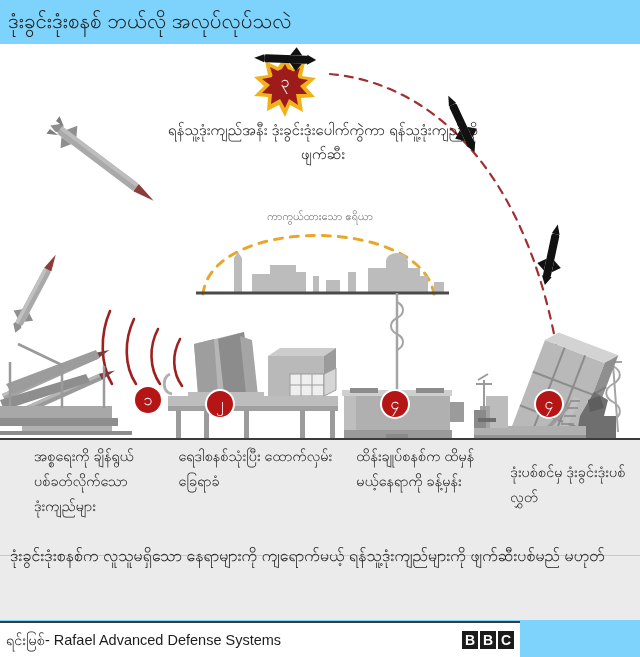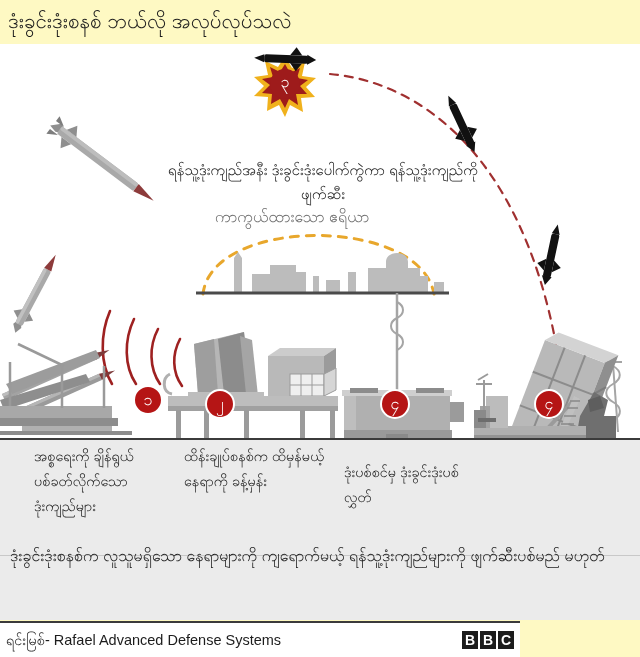--- a/index.html
+++ b/index.html
@@ -12,21 +12,21 @@
     height: 657px;
     font-family: "Liberation Sans", "DejaVu Sans", sans-serif;
     color: #222222;
     overflow: hidden;
     position: relative;
   }
   .page {
     position: relative;
     width: 640px;
     height: 657px;
-    background: #fef9c3;
+    background: #7dd3fc;
   }
   
   .title {
     position: absolute;
     left: 8px;
     top: 6px;
     width: 620px;
     font-size: 20.5px;
     line-height: 30px;
     color: #1c1c1c;
@@ -48,28 +48,28 @@
   
   .callout-intercept {
     position: absolute;
     left: 158px;
     top: 118px;
     width: 330px;
     text-align: center;
     font-size: 15px;
     line-height: 24px;
     color: #1c1c1c;
-    margin-top: 40px;
   }
   .callout-dome {
     position: absolute;
     left: 215px;
     top: 204px;
     width: 210px;
-    font-size: 16px;
+    text-align: center;
+    font-size: 11px;
     line-height: 25px;
     color: #6f6f6f;
   }
   
   .band {
     position: absolute;
     left: 0;
     top: 438px;
     width: 640px;
     height: 182px;
@@ -404,20 +404,21 @@
     <div class="badge badge-3">၃</div>
   </div>
   <div class="badge badge-4">၄</div>
   <div class="badge badge-5">၄</div>
 
   <div class="band"></div>
   <div class="band-divider"></div>
 
   <div class="cols">
     <div class="col col-1">အစ္စရေးကို ချိန်ရွယ်ပစ်ခတ်လိုက်သော ဒုံးကျည်များ</div>
+    <div class="col col-2">ရေဒါစနစ်သုံးပြီး ထောက်လှမ်းခြေရာခံ</div>
     <div class="col col-3">ထိန်းချုပ်စနစ်က ထိမှန်မယ့်နေရာကို ခန့်မှန်း</div>
     <div class="col col-4">ဒုံးပစ်စင်မှ ဒုံးခွင်းဒုံးပစ်လွှတ်</div>
   </div>
 
   <div class="summary">ဒုံးခွင်းဒုံးစနစ်က လူသူမရှိသော နေရာများကို ကျရောက်မယ့် ရန်သူ့ဒုံးကျည်များကို ဖျက်ဆီးပစ်မည် မဟုတ်</div>
 
   <div class="footer">
     <div class="source">ရင်းမြစ်- Rafael Advanced Defense Systems</div>
     <div class="bbc-logo">
       <span>B</span>

